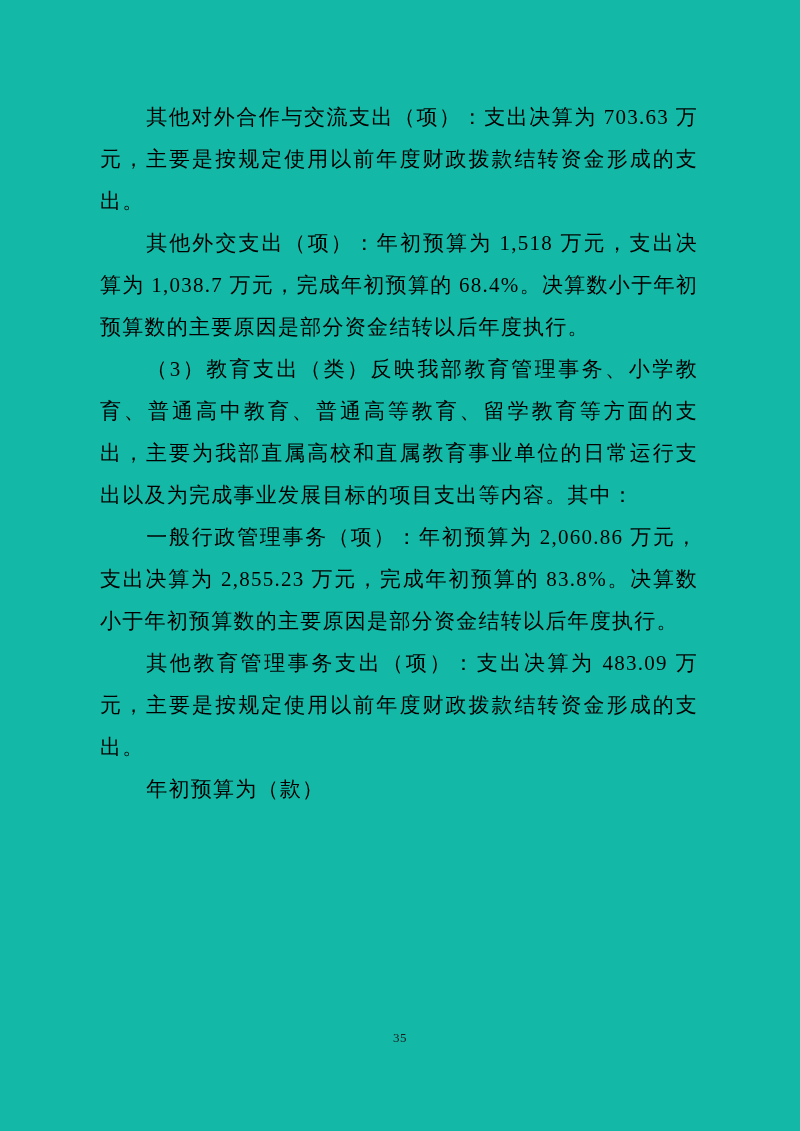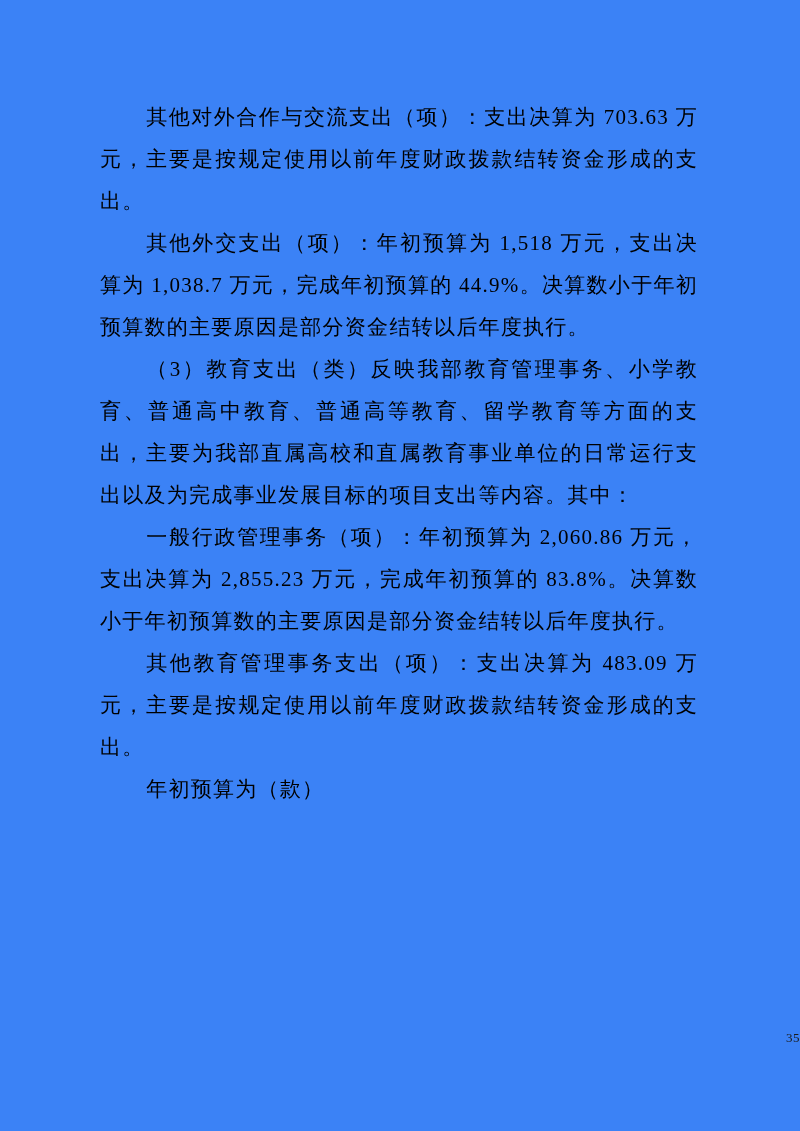--- a/index.html
+++ b/index.html
@@ -5,21 +5,21 @@
   html, body {
     margin: 0;
     padding: 0;
     background: #ffffff;
   }
   .page {
     position: relative;
     width: 800px;
     height: 1131px;
     margin: 0 auto;
-    background: #3b82f6;
+    background: #14b8a6;
     overflow: hidden;
   }
   .doc-body {
     position: absolute;
     left: 100px;
     top: 96px;
     width: 598px;
     font-family: "Liberation Serif", "DejaVu Serif", serif;
     font-size: 21px;
     line-height: 42px;
@@ -30,34 +30,34 @@
   .doc-body p {
     margin: 0;
     padding: 0;
     text-indent: 2.2em;
   }
   .page-number {
     position: absolute;
     top: 1030px;
     left: 0;
     width: 100%;
-    text-align: right;
+    text-align: center;
     font-family: "Liberation Serif", "DejaVu Serif", serif;
     font-size: 13px;
     color: #1a1a1a;
     letter-spacing: 0.5px;
   }
 </style>
 </head>
 <body>
 
 <div class="page">
   <div class="doc-body">
     <p>其他对外合作与交流支出（项）：支出决算为 703.63 万元，主要是按规定使用以前年度财政拨款结转资金形成的支出。</p>
-    <p>其他外交支出（项）：年初预算为 1,518 万元，支出决算为 1,038.7 万元，完成年初预算的 44.9%。决算数小于年初预算数的主要原因是部分资金结转以后年度执行。</p>
+    <p>其他外交支出（项）：年初预算为 1,518 万元，支出决算为 1,038.7 万元，完成年初预算的 68.4%。决算数小于年初预算数的主要原因是部分资金结转以后年度执行。</p>
     <p>（3）教育支出（类）反映我部教育管理事务、小学教育、普通高中教育、普通高等教育、留学教育等方面的支出，主要为我部直属高校和直属教育事业单位的日常运行支出以及为完成事业发展目标的项目支出等内容。其中：</p>
     <p>一般行政管理事务（项）：年初预算为 2,060.86 万元，支出决算为 2,855.23 万元，完成年初预算的 83.8%。决算数小于年初预算数的主要原因是部分资金结转以后年度执行。</p>
     <p>其他教育管理事务支出（项）：支出决算为 483.09 万元，主要是按规定使用以前年度财政拨款结转资金形成的支出。</p>
     <p>年初预算为（款）</p>
   </div>
 
   <div class="page-number">35</div>
 </div>
 
 </body></html>

